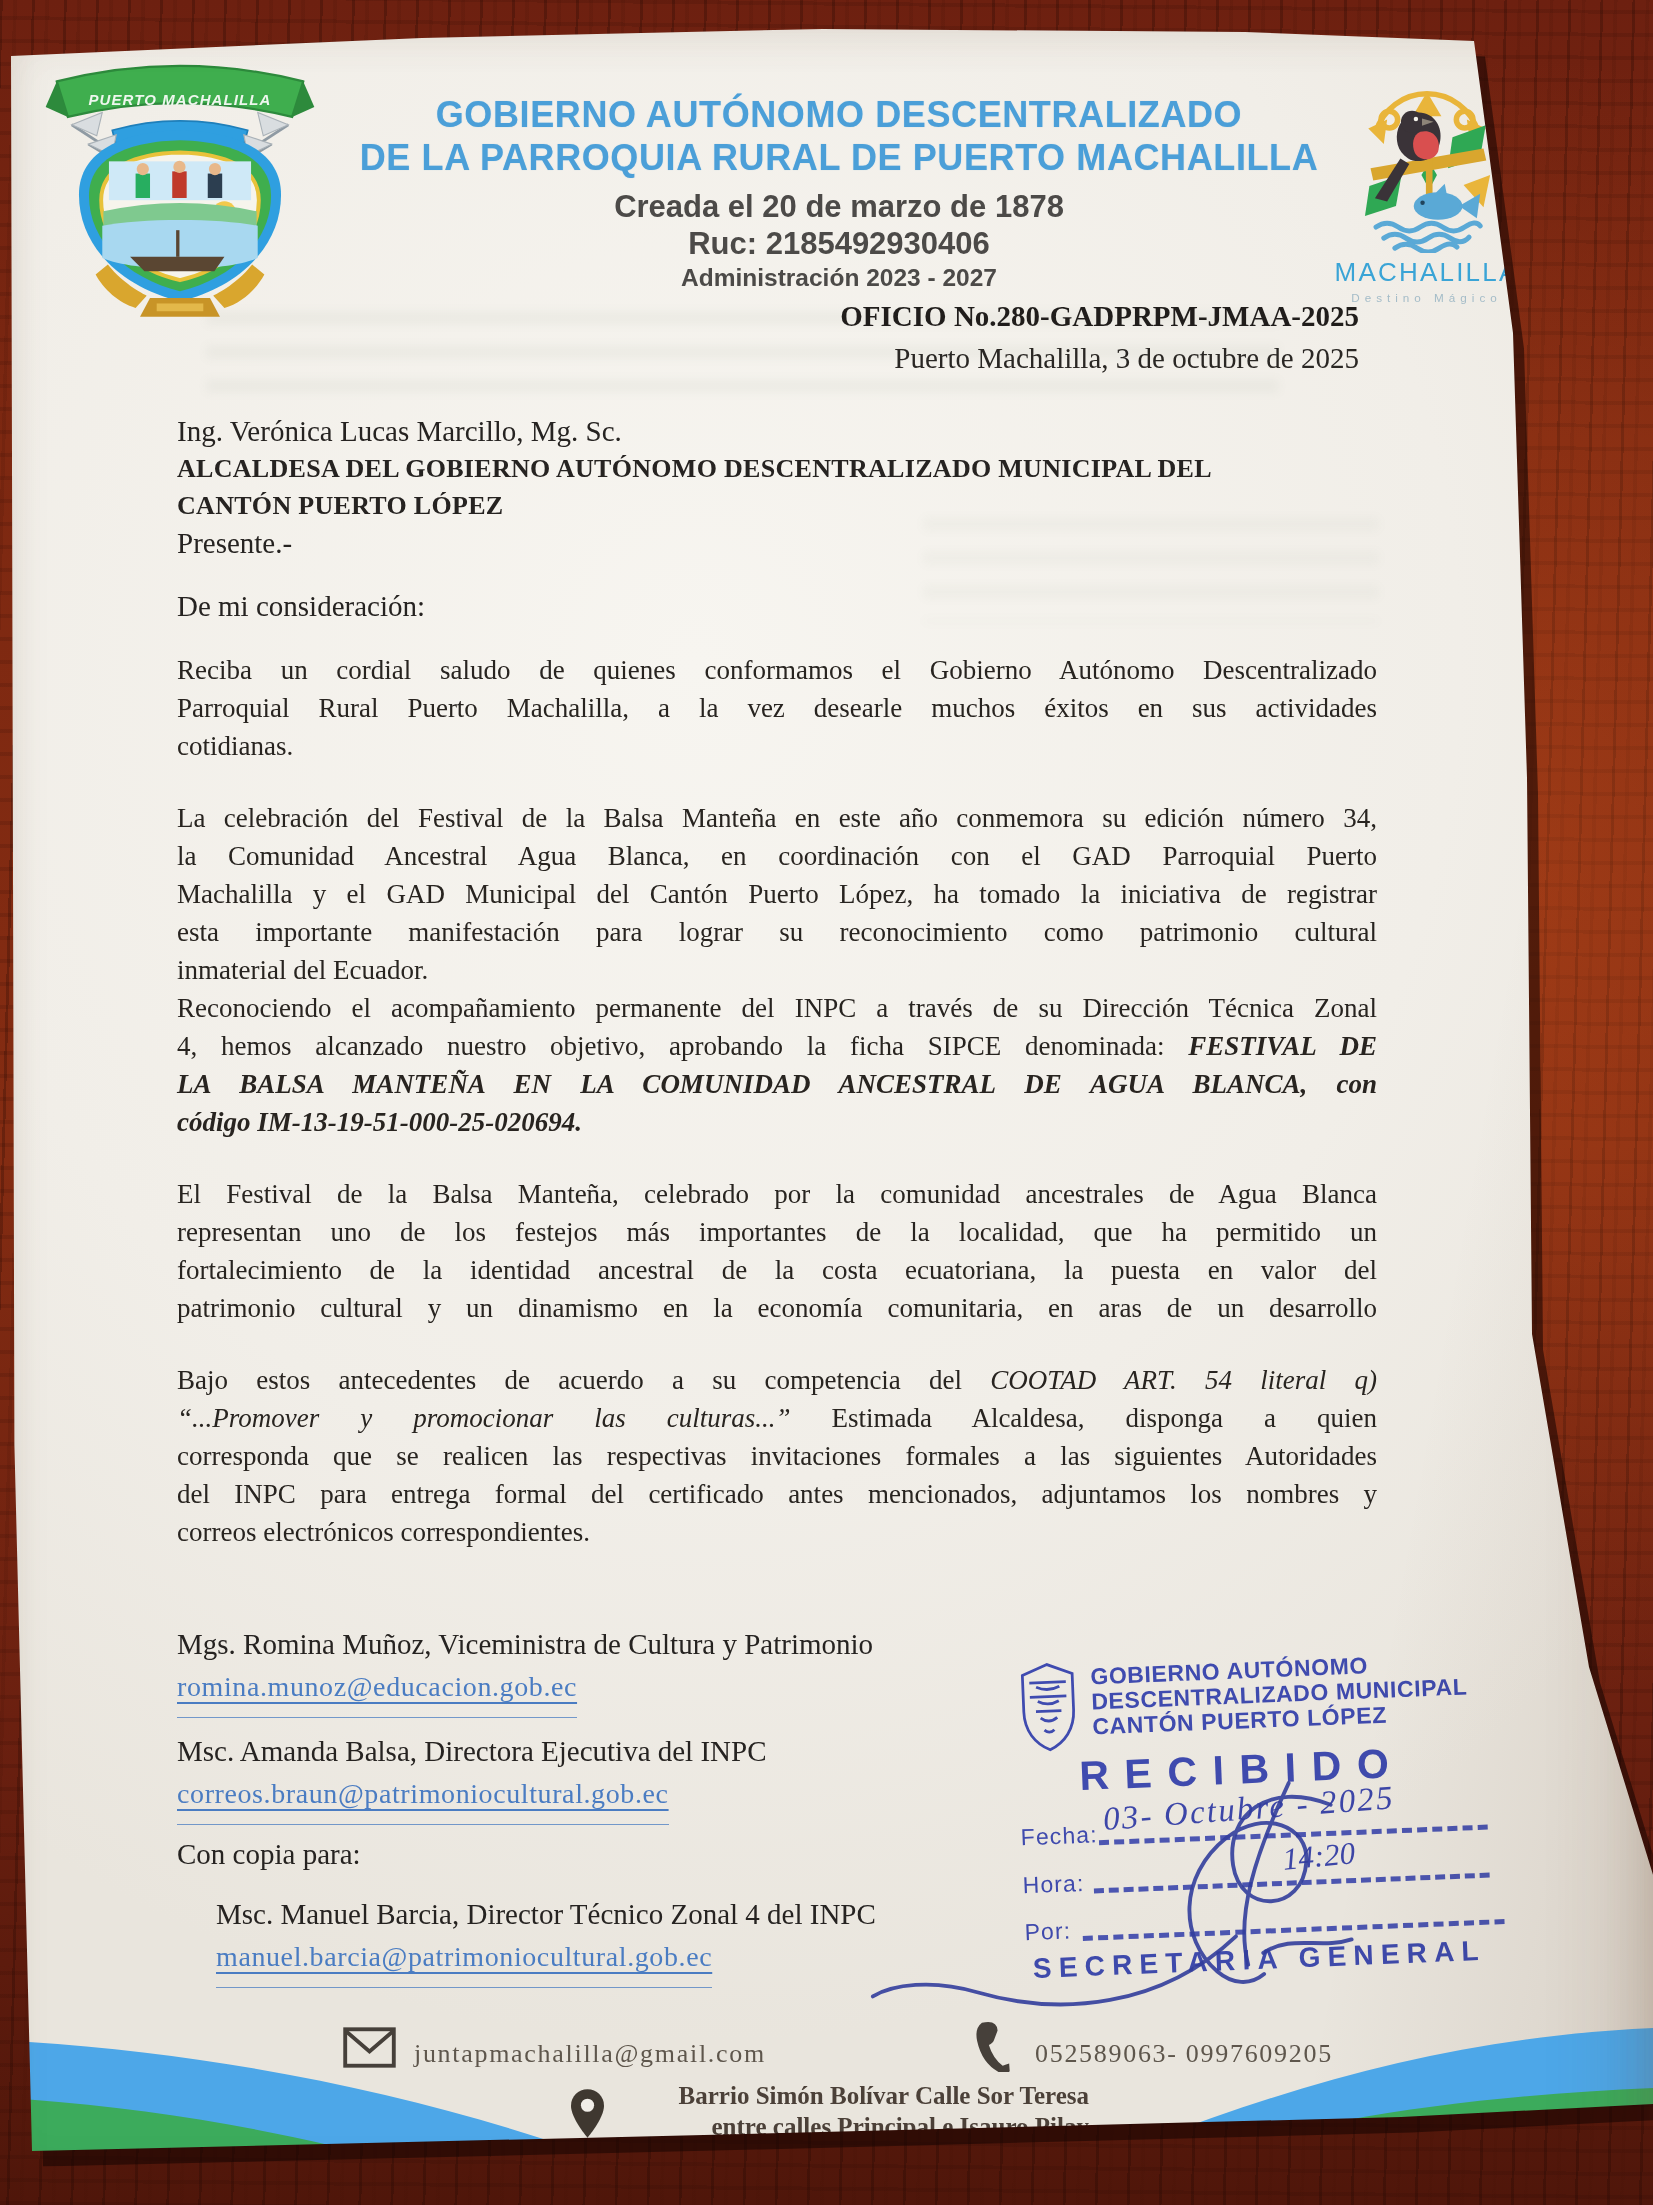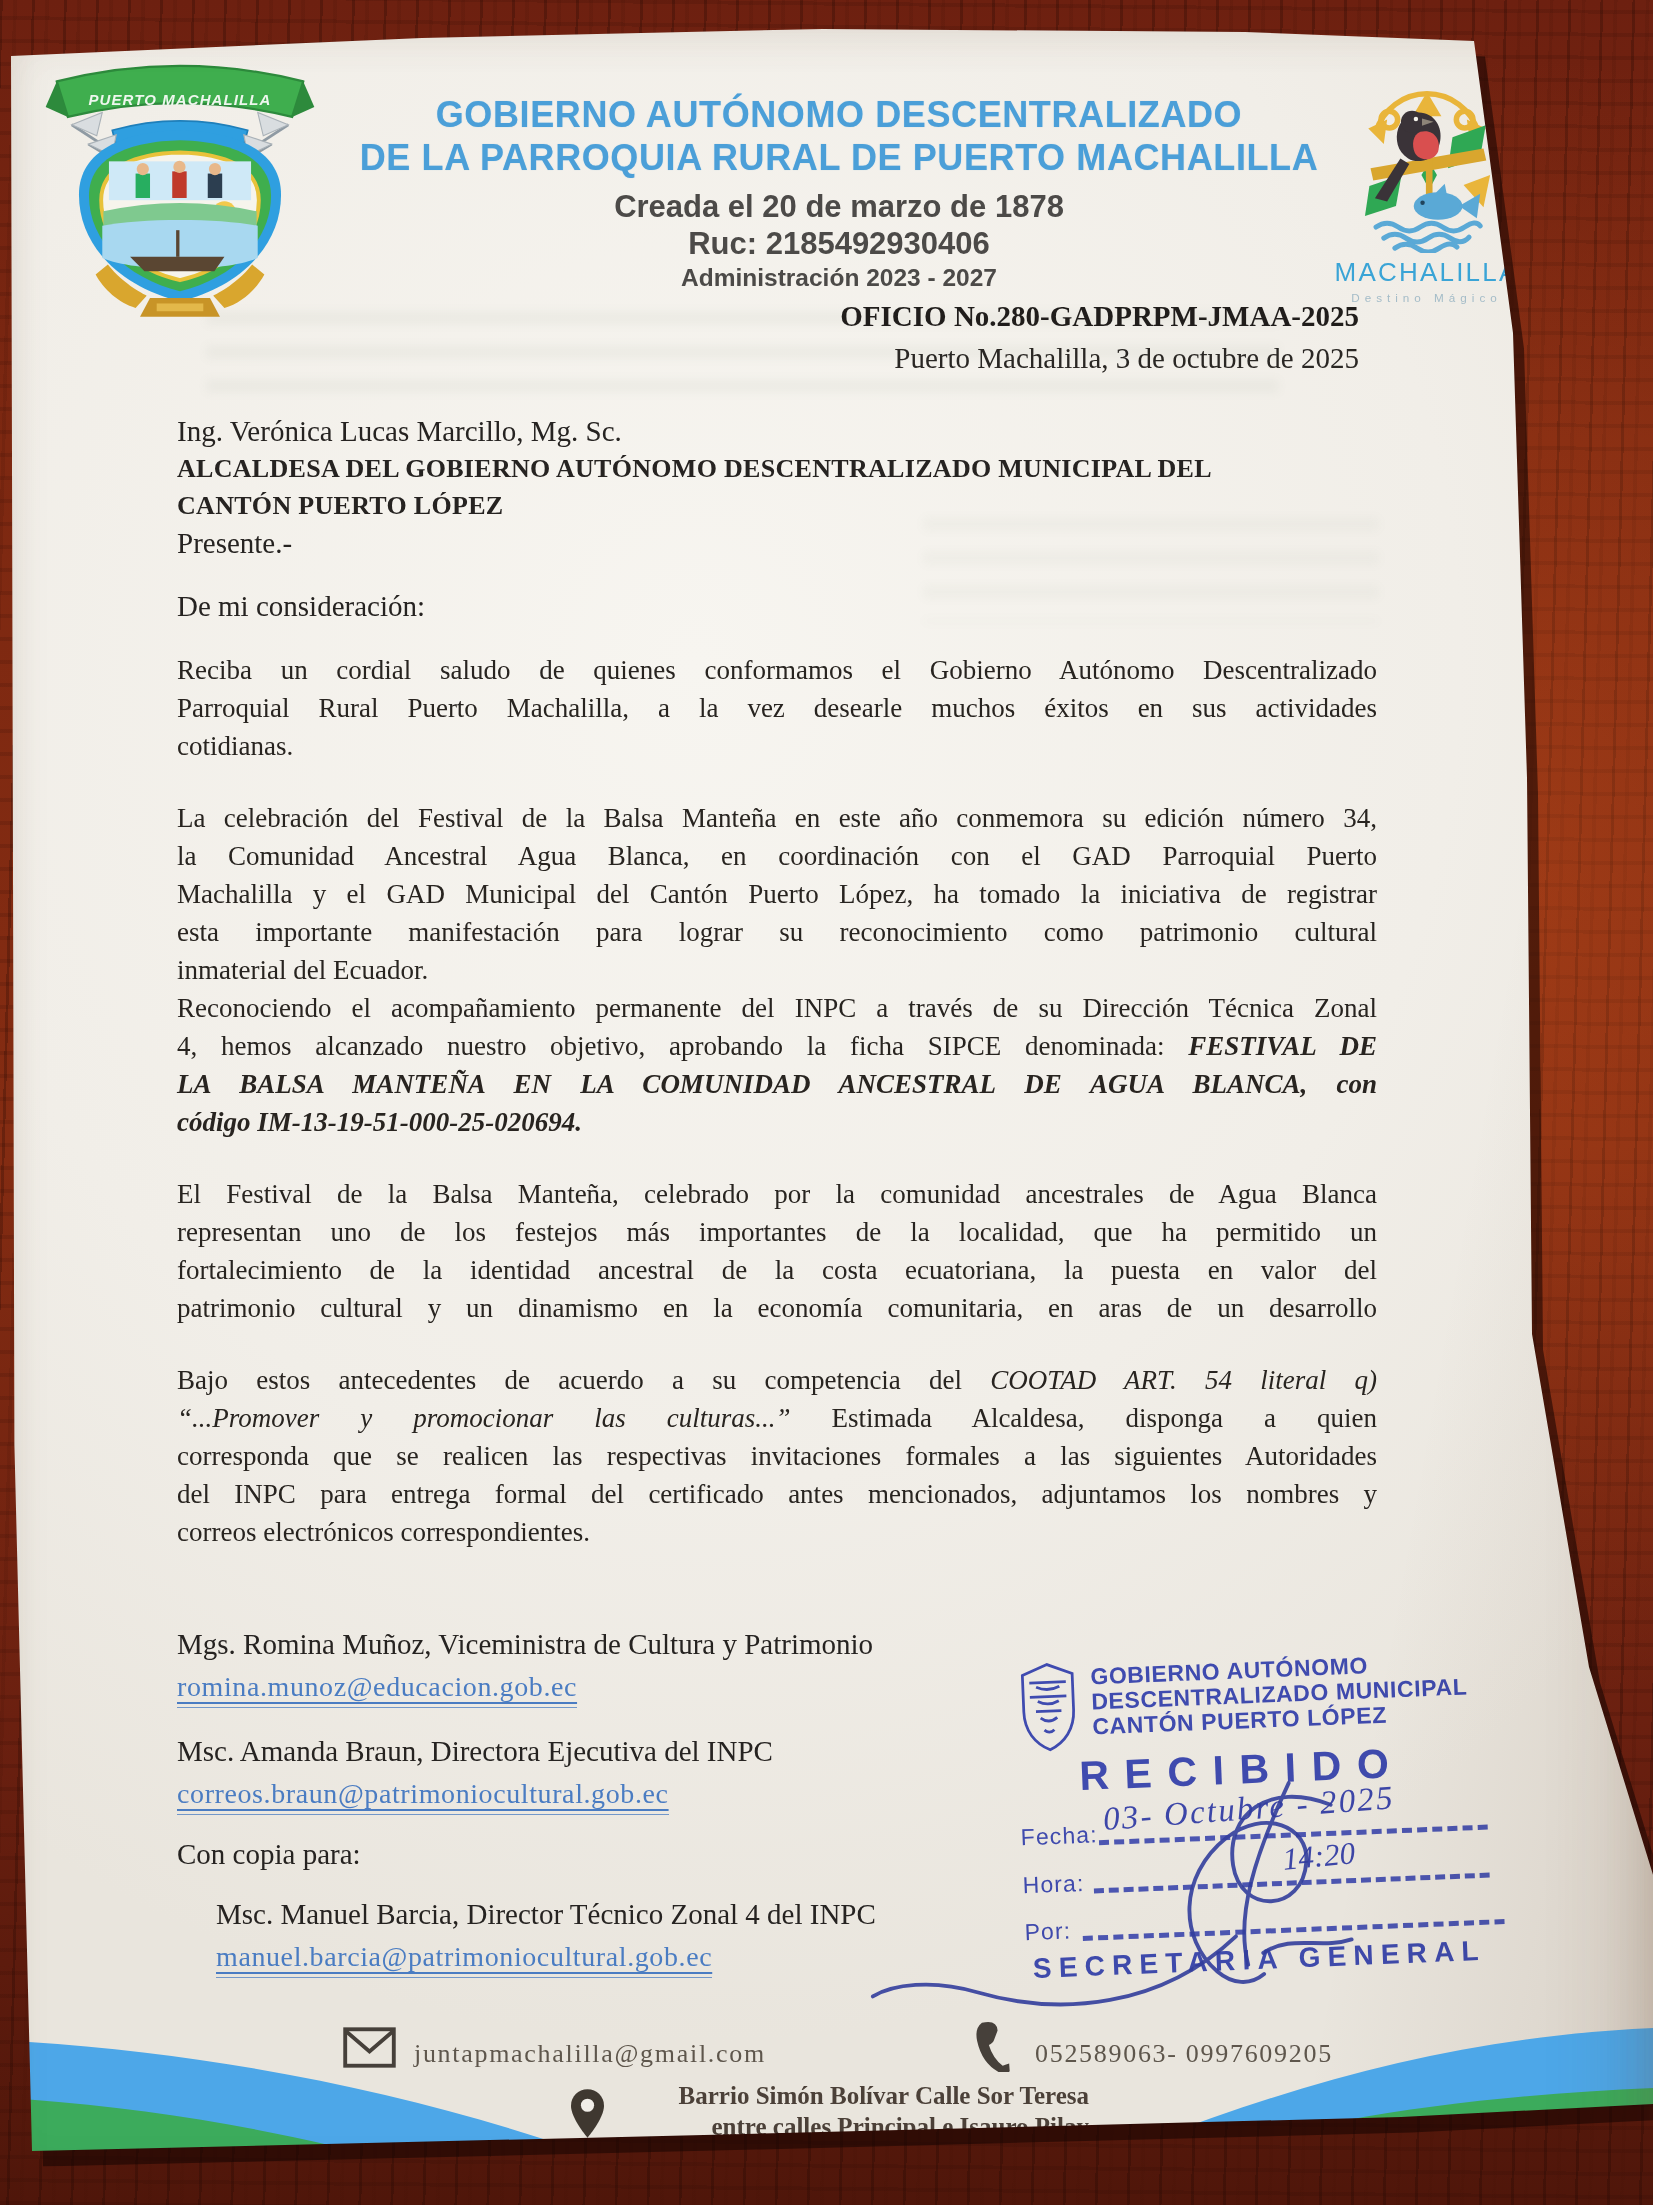--- a/index.html
+++ b/index.html
@@ -46,21 +46,21 @@
   .para{margin-top:34px;}
   .para:first-child,.para.attached{margin-top:0;}
   .jline{text-align:justify;text-align-last:justify;}
   .jline.last{text-align-last:left;}
   .st-n{font-style:normal;}
   .st-i{font-style:italic;}
   .st-bi{font-style:italic;font-weight:bold;}
   
   .contact .c-name{font-size:29px;line-height:36px;}
   .contact .c-email{display:inline-block;margin-top:9px;font-size:28px;color:#4a7cc2;letter-spacing:0.6px;
-    text-decoration:underline;text-underline-offset:5.6px;border-bottom:1.7px solid rgba(74,124,194,.75);padding-bottom:4px;}
+    text-decoration:underline;text-underline-offset:5.6px;border-bottom:1.7px solid rgba(74,124,194,.75);padding-bottom:14px;}
   .cc-label{font-size:29px;}
   
   .stamp{left:1020px;top:1652px;width:467px;color:#3a48c3;transform:rotate(-2.3deg);
     mix-blend-mode:multiply;opacity:.95;font-family:"Liberation Sans",sans-serif;}
   .stamp .s-head{display:flex;align-items:flex-start;}
   .stamp .s-lines{margin-left:10px;font-weight:bold;font-size:23px;line-height:20px;letter-spacing:0.6px;white-space:nowrap;padding-top:7.8px;}
   .stamp .s-lines div{margin-bottom:5px;}
   .stamp .s-received{margin-top:1.1px;margin-left:61px;font-size:41px;font-weight:bold;letter-spacing:15.6px;white-space:nowrap;}
   .srow{position:relative;height:49px;}
   .slabel{position:absolute;left:0;bottom:4.4px;font-size:23px;letter-spacing:1.1px;}
@@ -231,21 +231,21 @@
           <div class="jline"><span class="st-n">del INPC para entrega formal del certificado antes mencionados, adjuntamos los nombres y</span></div>
           <div class="jline last"><span class="st-n">correos electrónicos correspondientes.</span></div>
         </div>
       </div>
 
     <div class="abs contact" style="left:177px;top:1626px;">
       <div class="c-name">Mgs. Romina Muñoz, Viceministra de Cultura y Patrimonio</div>
       <div class="c-email">romina.munoz@educacion.gob.ec</div>
     </div>
     <div class="abs contact" style="left:177px;top:1733px;">
-      <div class="c-name">Msc. Amanda Braun, Directora Ejecutiva del INPC</div>
+      <div class="c-name">Msc. Amanda Balsa, Directora Ejecutiva del INPC</div>
       <div class="c-email">correos.braun@patrimoniocultural.gob.ec</div>
     </div>
     <div class="abs cc-label" style="left:177px;top:1838px;">Con copia para:</div>
     <div class="abs contact" style="left:177px;top:1896px;margin-left:39px;">
       <div class="c-name">Msc. Manuel Barcia, Director Técnico Zonal 4 del INPC</div>
       <div class="c-email">manuel.barcia@patrimoniocultural.gob.ec</div>
     </div>
 
     <div class="abs stamp">
       <div class="s-head">

